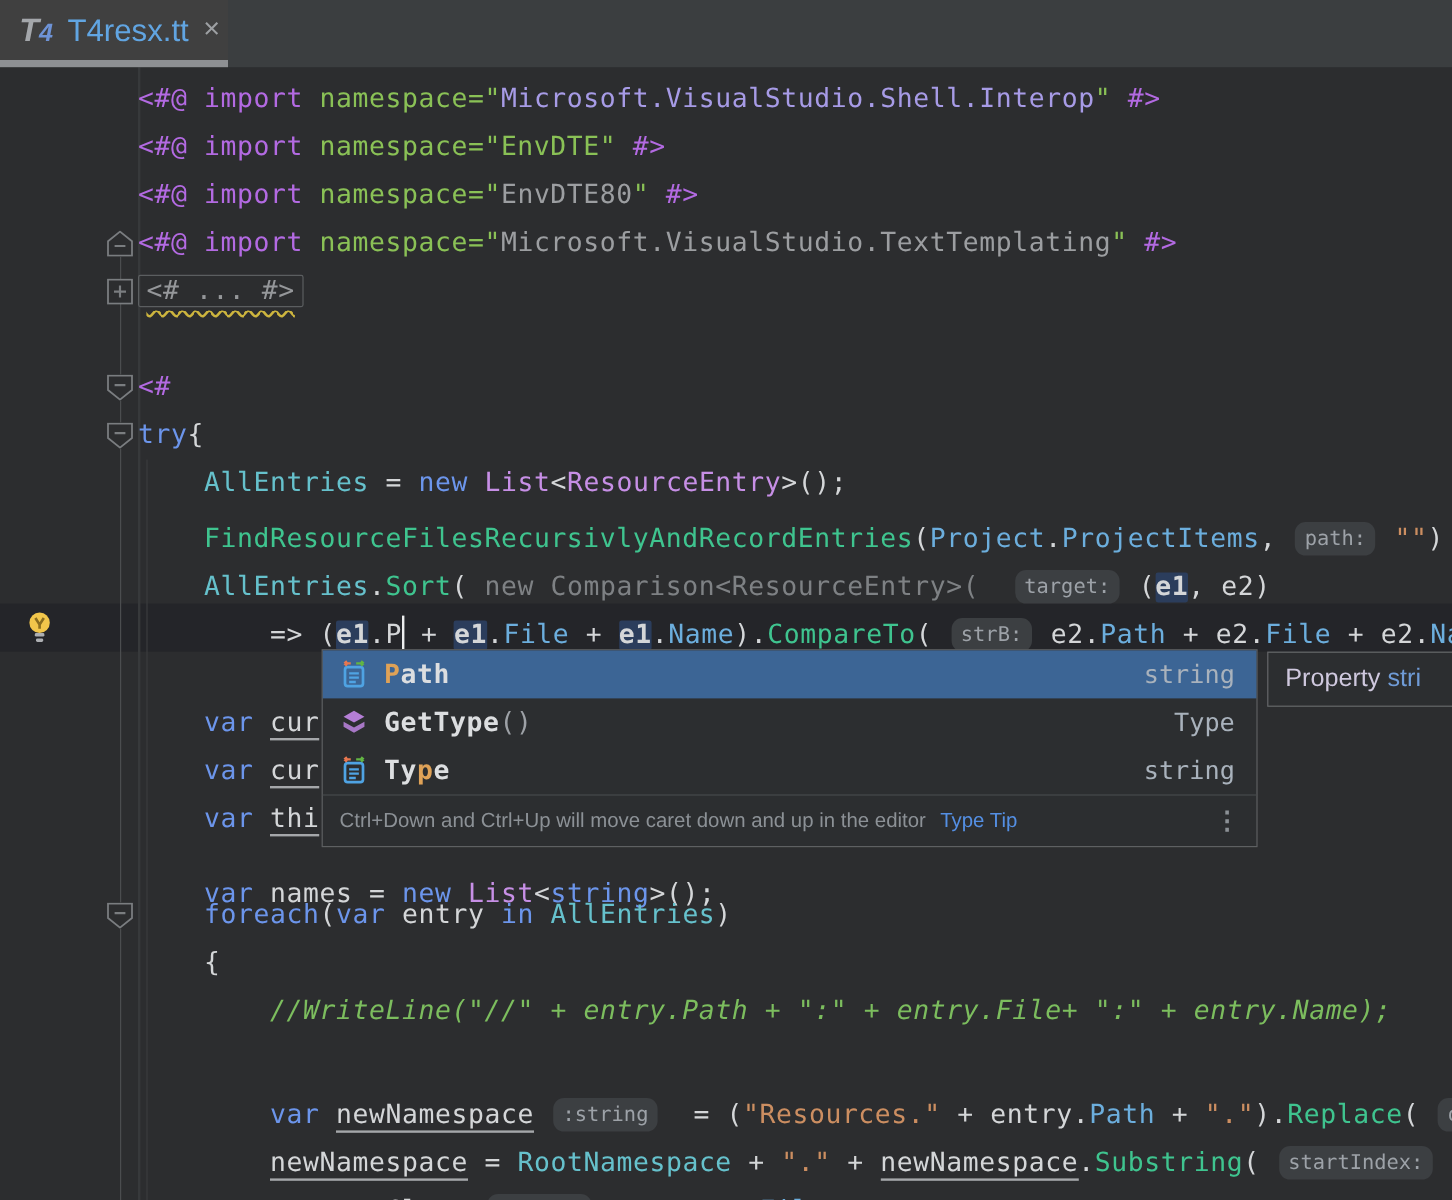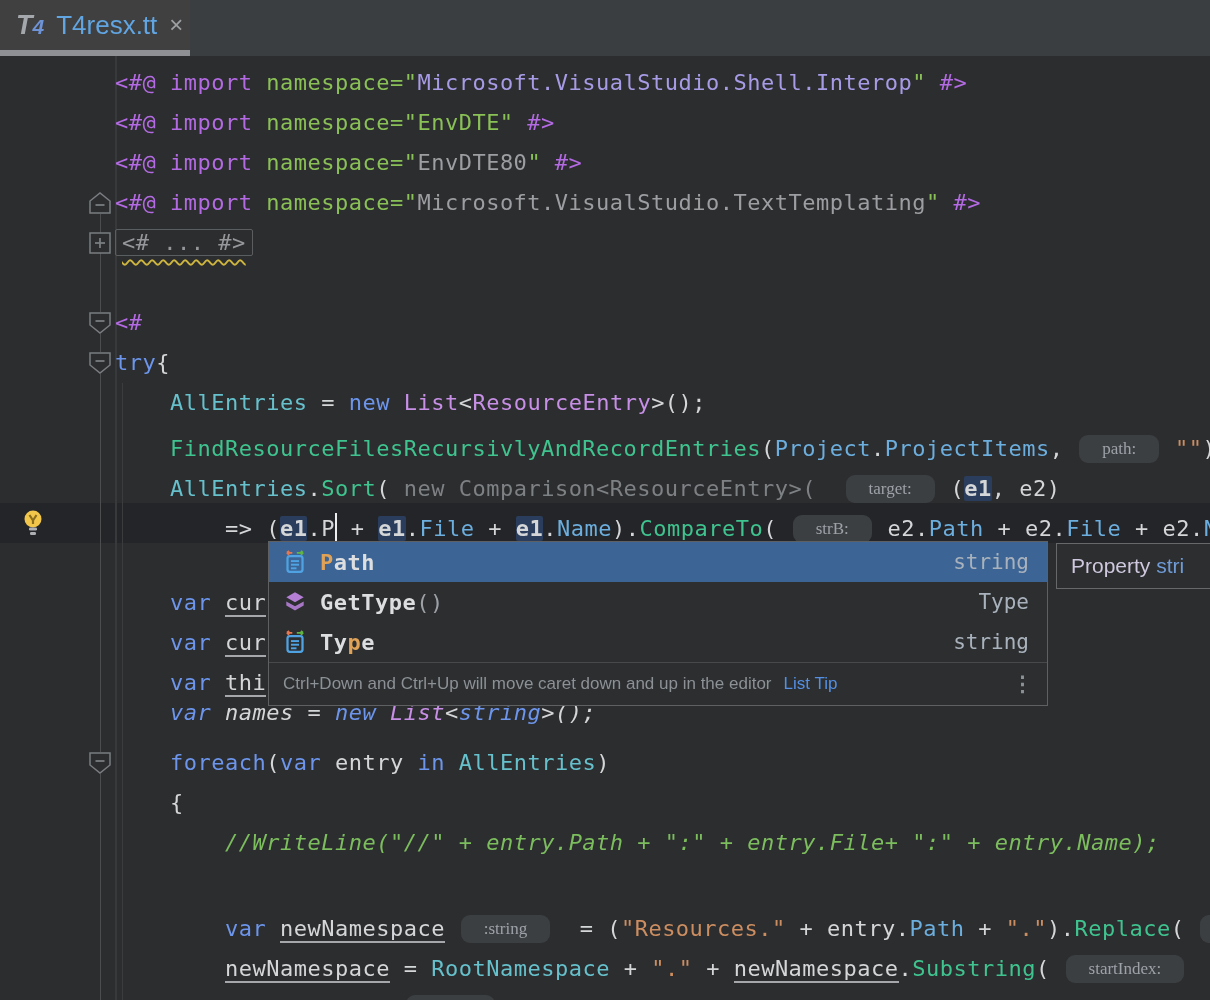--- a/index.html
+++ b/index.html
@@ -34,21 +34,21 @@
   .field{color:#66C1CC;}
   .meth{color:#3FC48F;}
   .cls{color:#C78FE6;}
   .prop{color:#6CAEDD;}
   .str{color:#CC8E61;}
   .cmt{color:#7CBD5E;font-style:italic;}
   .plain{color:#D4D6D8;}
   .hl{color:#D4D6D8;background:#2B3D5C;border-radius:2px;font-weight:bold;}
   .uline{color:#D4D6D8;border-bottom:2px solid #A5A7AA;}
   .chip{display:inline-block;font-size:17px;line-height:22px;letter-spacing:0;background:#3C3F42;
-        color:#9DA2A8;border-radius:9px;padding:3px 23px;vertical-align:2px;margin:12px 2px;font-family:Liberation Serif, serif;}
+        color:#9DA2A8;border-radius:9px;padding:3px 8px;vertical-align:2px;margin:12px 2px;}
   .fold-chip{color:#95979A;border:1px solid #5B5E60;border-radius:2px;padding:0 6px;
              text-decoration:underline wavy #CDB53E 2px;text-underline-offset:9px;}
   .caret{display:inline-block;width:2px;height:28px;background:#ECEDEE;vertical-align:-5px;}
   
   #bulb{position:absolute;left:20px;top:509px;z-index:12;}
   
   #popup{position:absolute;left:268px;top:541px;width:780px;background:#2C2E30;
          border:1px solid #5E6062;z-index:40;box-sizing:border-box;}
   .popup-row{height:40px;display:flex;align-items:center;padding:0 18px 0 14px;}
   .popup-row.selected{background:#3C6595;}
@@ -125,21 +125,21 @@
       <div class="code-line" style="top: 223px; left: 115px;"><span class="seg fold-chip">&lt;# ... #&gt;</span></div>
       <div class="code-line" style="top: 303px; left: 115px;"><span class="seg dir">&lt;#</span></div>
       <div class="code-line" style="top: 343px; left: 115px;"><span class="seg kw">try</span><span class="seg plain">{</span></div>
       <div class="code-line" style="top: 383px; left: 170px;"><span class="seg field">AllEntries</span><span class="seg plain"> = </span><span class="seg kw">new</span><span class="seg plain"> </span><span class="seg cls">List</span><span class="seg plain">&lt;</span><span class="seg cls">ResourceEntry</span><span class="seg plain">&gt;();</span></div>
       <div class="code-line" style="top: 423px; left: 170px;"><span class="seg meth">FindResourceFilesRecursivlyAndRecordEntries</span><span class="seg plain">(</span><span class="seg prop">Project</span><span class="seg plain">.</span><span class="seg prop">ProjectItems</span><span class="seg plain">, </span><span class="seg chip">path:</span><span class="seg plain"> </span><span class="seg str">""</span><span class="seg plain">)</span></div>
       <div class="code-line" style="top: 463px; left: 170px;"><span class="seg field">AllEntries</span><span class="seg plain">.</span><span class="seg meth">Sort</span><span class="seg plain">( </span><span class="seg dim">new Comparison&lt;ResourceEntry&gt;(</span><span class="seg plain">  </span><span class="seg chip">target:</span><span class="seg plain"> (</span><span class="seg hl">e1</span><span class="seg plain">, e2)</span></div>
       <div class="code-line" style="top: 503px; left: 225px;"><span class="seg plain">=&gt; (</span><span class="seg hl">e1</span><span class="seg plain">.P</span><span class="seg caret"></span><span class="seg plain"> + </span><span class="seg hl">e1</span><span class="seg plain">.</span><span class="seg prop">File</span><span class="seg plain"> + </span><span class="seg hl">e1</span><span class="seg plain">.</span><span class="seg prop">Name</span><span class="seg plain">).</span><span class="seg meth">CompareTo</span><span class="seg plain">( </span><span class="seg chip">strB:</span><span class="seg plain"> e2.</span><span class="seg prop">Path</span><span class="seg plain"> + e2.</span><span class="seg prop">File</span><span class="seg plain"> + e2.</span><span class="seg prop">Na</span></div>
       <div class="code-line" style="top: 583px; left: 170px;"><span class="seg kw">var</span><span class="seg plain"> </span><span class="seg uline">cur</span></div>
       <div class="code-line" style="top: 623px; left: 170px;"><span class="seg kw">var</span><span class="seg plain"> </span><span class="seg uline">cur</span></div>
       <div class="code-line" style="top: 663px; left: 170px;"><span class="seg kw">var</span><span class="seg plain"> </span><span class="seg uline">thi</span></div>
-      <div class="code-line" style="top: 693px; left: 170px; font-style: italic;"><span class="seg kw">var</span><span class="seg plain"> names = </span><span class="seg kw">new</span><span class="seg plain"> </span><span class="seg cls">List</span><span class="seg plain">&lt;</span><span class="seg kw">string</span><span class="seg plain">&gt;();</span></div>
+      <div class="code-line" style="top: 726px; left: 170px;"><span class="seg kw">var</span><span class="seg plain"> names = </span><span class="seg kw">new</span><span class="seg plain"> </span><span class="seg cls">List</span><span class="seg plain">&lt;</span><span class="seg kw">string</span><span class="seg plain">&gt;();</span></div>
       <div class="code-line" style="top: 743px; left: 170px;"><span class="seg kw">foreach</span><span class="seg plain">(</span><span class="seg kw">var</span><span class="seg plain"> entry </span><span class="seg kw">in</span><span class="seg plain"> </span><span class="seg field">AllEntries</span><span class="seg plain">)</span></div>
       <div class="code-line" style="top: 783px; left: 170px;"><span class="seg plain">{</span></div>
       <div class="code-line" style="top: 823px; left: 225px;"><span class="seg cmt">//WriteLine("//" + entry.Path + ":" + entry.File+ ":" + entry.Name);</span></div>
       <div class="code-line" style="top: 903px; left: 225px;"><span class="seg kw">var</span><span class="seg plain"> </span><span class="seg uline">newNamespace</span><span class="seg plain"> </span><span class="seg chip">:string</span><span class="seg plain">  = (</span><span class="seg str">"Resources."</span><span class="seg plain"> + entry.</span><span class="seg prop">Path</span><span class="seg plain"> + </span><span class="seg str">"."</span><span class="seg plain">).</span><span class="seg meth">Replace</span><span class="seg plain">( </span><span class="seg chip">old</span></div>
       <div class="code-line" style="top: 943px; left: 225px;"><span class="seg uline">newNamespace</span><span class="seg plain"> = </span><span class="seg field">RootNamespace</span><span class="seg plain"> + </span><span class="seg str">"."</span><span class="seg plain"> + </span><span class="seg uline">newNamespace</span><span class="seg plain">.</span><span class="seg meth">Substring</span><span class="seg plain">( </span><span class="seg chip">startIndex:</span></div>
       <div class="code-line" style="top: 983px; left: 225px;"><span class="seg kw">var</span><span class="seg plain"> newClass </span><span class="seg chip">:string</span><span class="seg plain">  = entry.</span><span class="seg prop">File</span><span class="seg plain">;</span></div>
     </div>
 
   <div id="tabbar">
     <div class="rest"></div>
@@ -183,21 +183,21 @@
               <line x1="5.3" y1="12.2" x2="9" y2="12.2" stroke="#4FA3E3" stroke-width="1.3"></line>
               <path d="M6.2 1.9 H2.6 M2.6 1.9 l1.5 -1.2 M2.6 1.9 l1.5 1.2" stroke="#E8774F" stroke-width="1.3" fill="none"></path>
               <path d="M9.2 1.9 H13.4 M13.4 1.9 l-1.5 -1.2 M13.4 1.9 l-1.5 1.2" stroke="#62B543" stroke-width="1.3" fill="none"></path>
             </svg></span>
           <span class="p-label"><span>Ty</span><span class="match">p</span><span>e</span></span>
           <span class="p-type">string</span>
         </div>
       </div>
     <div id="popup-footer">
       <span>Ctrl+Down and Ctrl+Up will move caret down and up in the editor</span>
-      <span id="next-tip">List Tip</span>
+      <span id="next-tip">Type Tip</span>
       <span id="more-dots">⋮</span>
     </div>
   </div>
 
   <div id="tooltip">
     <span class="tt-name">Property </span>
     <span class="tt-type">stri</span>
   </div>
 
 </div>

